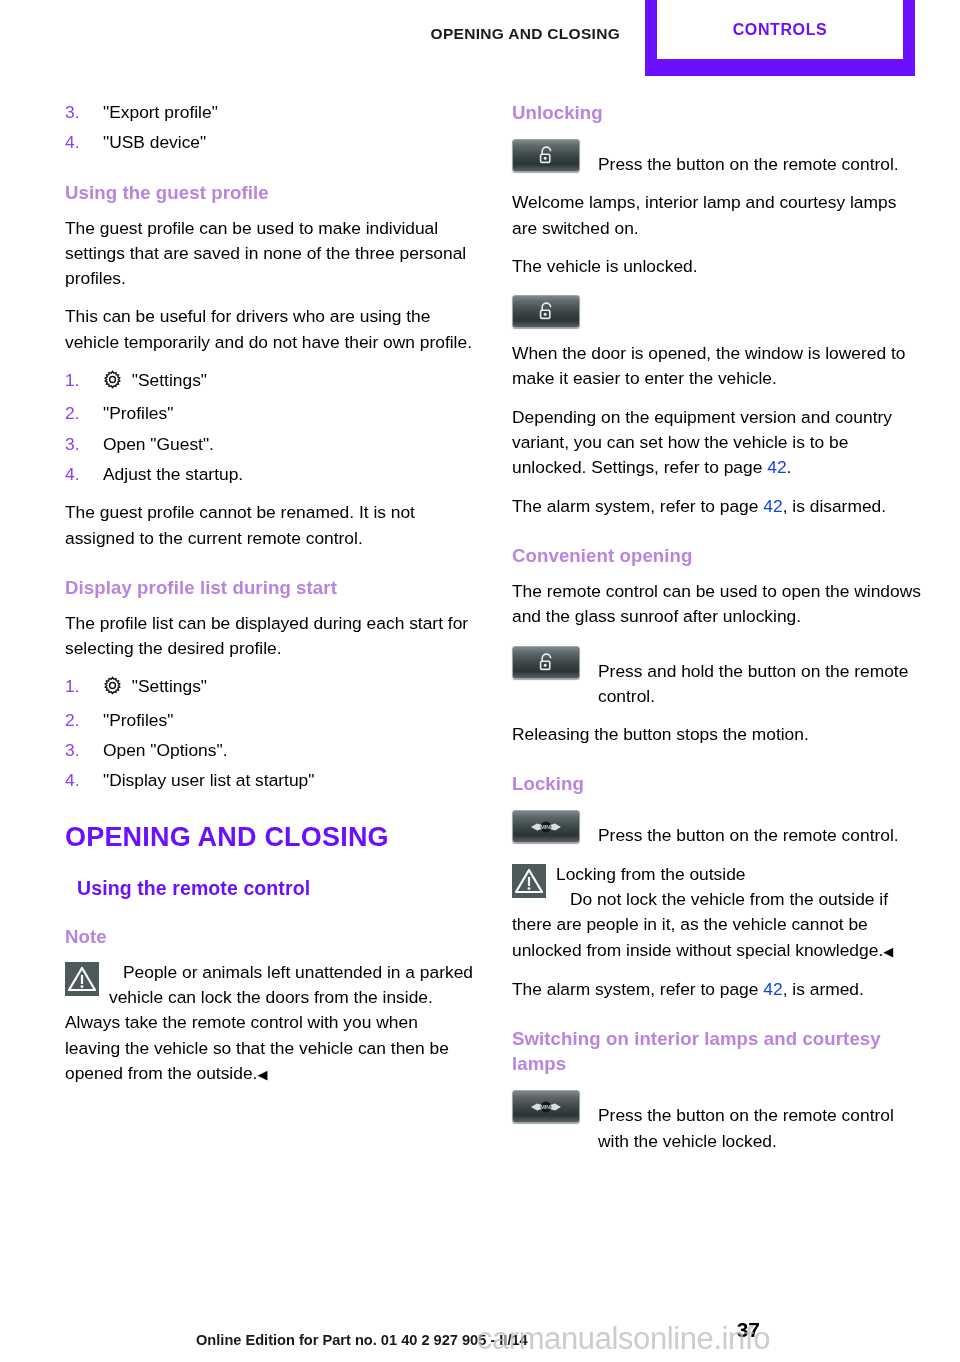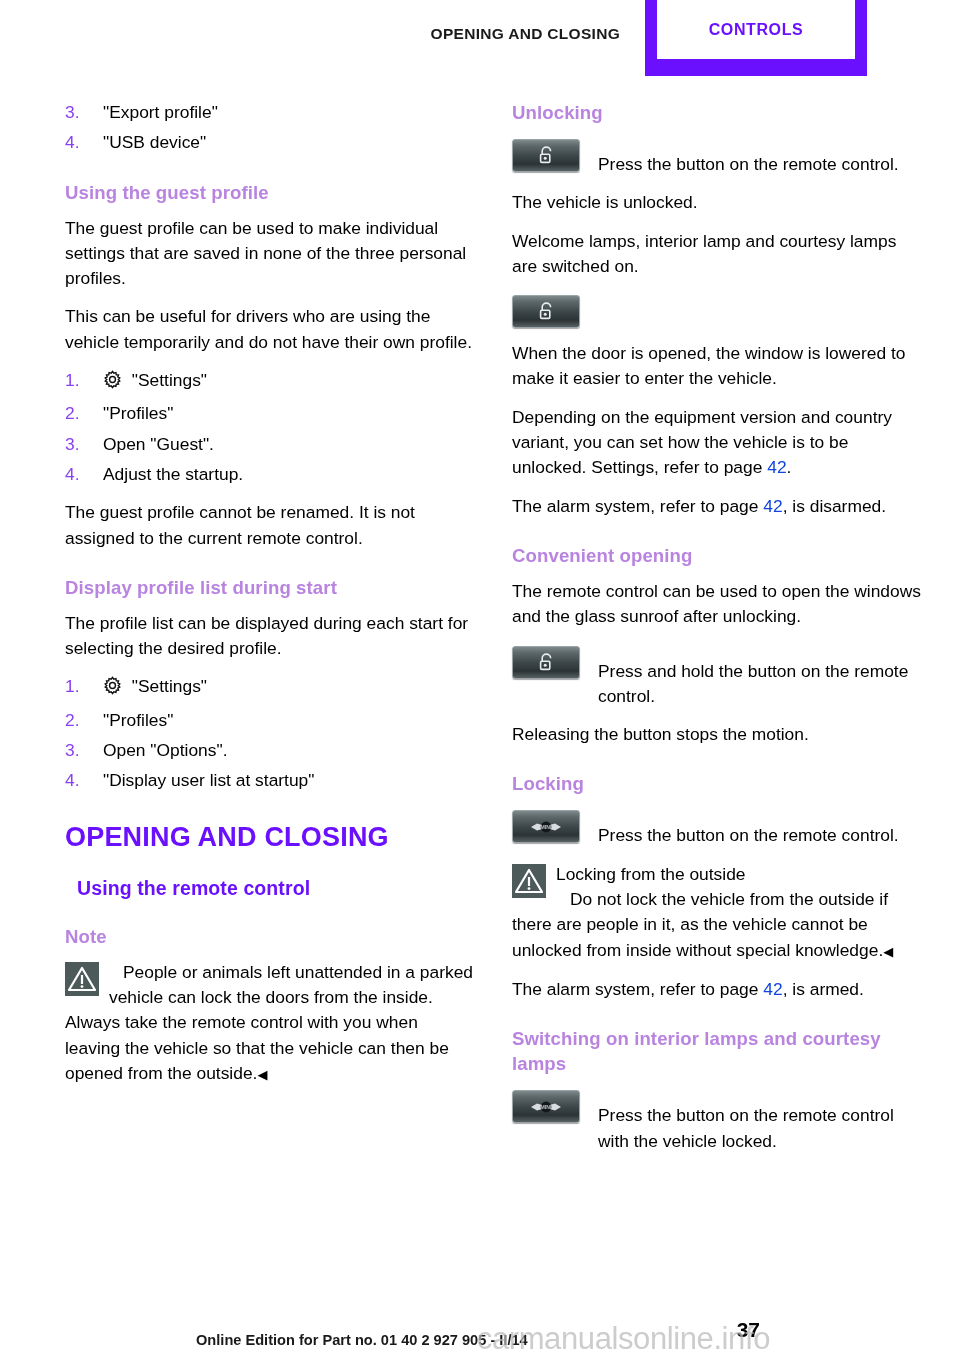--- a/index.html
+++ b/index.html
@@ -31,21 +31,21 @@
     font-weight: bold;
     letter-spacing: 0.3px;
     color: #1a1a1a;
     white-space: nowrap;
     text-align: right;
   }
   .header-tab {
     position: absolute;
     left: 645px;
     top: 0;
-    width: 222px;
+    width: 270px;
     height: 76px;
     background: #6b10ff;
     box-sizing: border-box;
     padding: 0 12px 17px 12px;
   }
   .header-tab-inner {
     width: 100%;
     height: 100%;
     background: #ffffff;
     display: flex;
@@ -343,22 +343,22 @@
           <svg width="19" height="21" viewBox="0 0 19 21">
             <path d="M5.2 9.2 V6.3 a4.2 4.2 0 0 1 8.4 0" fill="none" stroke="#e8eced" stroke-width="1.6"></path>
             <rect x="3.6" y="9.2" width="9.2" height="8.2" rx="1.2" fill="none" stroke="#e8eced" stroke-width="1.6"></rect>
             <circle cx="8.2" cy="13.3" r="1.5" fill="#e8eced"></circle>
           </svg>
         </div>
       </div>
       <div class="btn-text">Press the button on the remote control.</div>
     </div>
 
+    <p class="body-text">Welcome lamps, interior lamp and courtesy lamps are switched on.</p>
     <p class="body-text">The vehicle is unlocked.</p>
-    <p class="body-text">Welcome lamps, interior lamp and courtesy lamps are switched on.</p>
 
     <div class="btn-block">
       <div class="btn-slot">
         <div class="remote-btn">
           <svg width="19" height="21" viewBox="0 0 19 21">
             <path d="M5.2 9.2 V6.3 a4.2 4.2 0 0 1 8.4 0" fill="none" stroke="#e8eced" stroke-width="1.6"></path>
             <rect x="3.6" y="9.2" width="9.2" height="8.2" rx="1.2" fill="none" stroke="#e8eced" stroke-width="1.6"></rect>
             <circle cx="8.2" cy="13.3" r="1.5" fill="#e8eced"></circle>
           </svg>
         </div>

